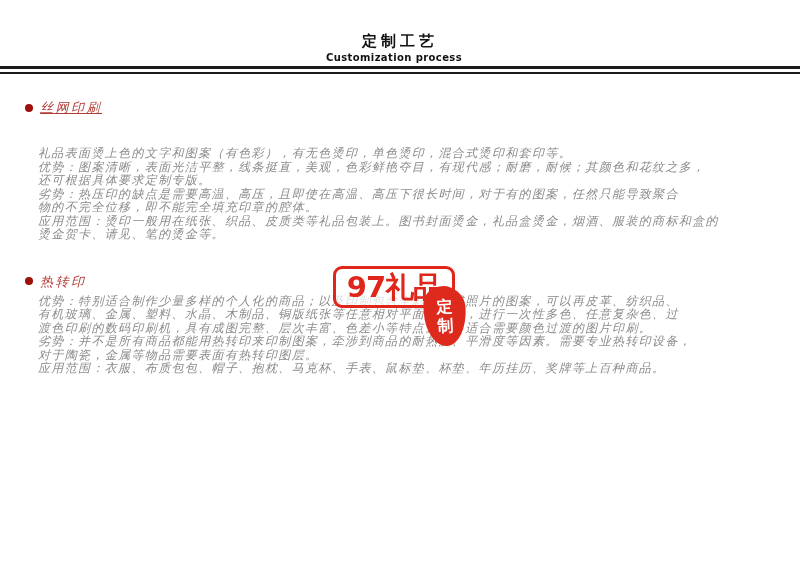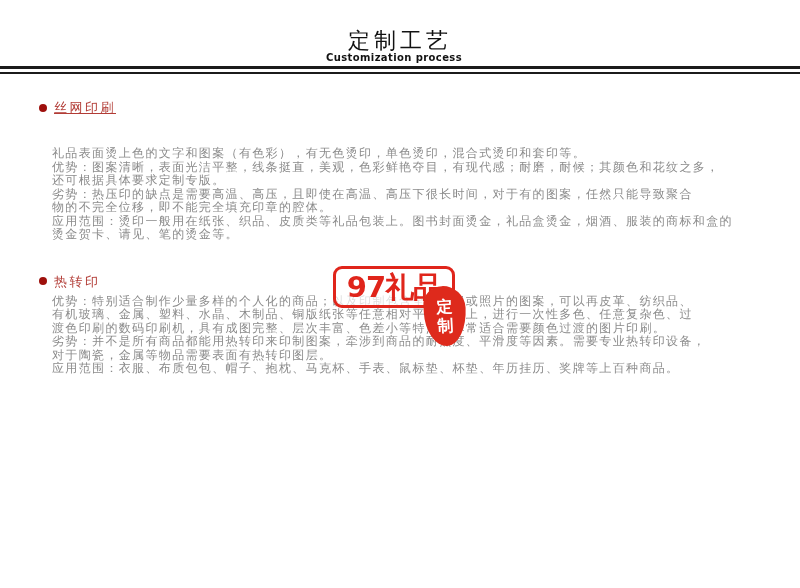--- a/index.html
+++ b/index.html
@@ -7,33 +7,33 @@
     position:relative;
     width:800px;height:588px;
     background:#ffffff;
     overflow:hidden;
     font-family:"DejaVu Sans","Liberation Sans",sans-serif;
   }
   
   .hdr{padding-top:30px;}
   .hdr-title{
     margin:0;text-align:center;
-    font-size:22px;font-weight:normal;color:#121212;
+    font-size:15px;font-weight:bold;color:#121212;
     letter-spacing:4px;line-height:22px;
   }
   .hdr-sub{
     text-align:center;padding-right:12px;margin-top:0px;
     font-size:10px;font-weight:bold;color:#121212;letter-spacing:0.4px;
   }
   .rules{margin-top:3px;}
   .rule-thick{height:3px;background:#1b1b1b;}
   .rule-gap{height:3px;background:transparent;}
   .rule-thin{height:2px;background:#1b1b1b;}
   
-  .content{padding:26px 28px 0 39px;}
+  .content{padding:26px 28px 0 25px;font-style:italic;}
   .section{margin-bottom:32px;}
   .sec-head{display:flex;align-items:center;margin:0 0 6px 0;}
   .bullet{
     width:8px;height:8px;border-radius:50%;
     background:#9e100c;flex:0 0 auto;margin-right:7px;
   }
   .sec-title{
     color:#b23c36;font-size:13px;letter-spacing:2.5px;line-height:15px;
   }
   .sec-title.u{text-decoration:underline;}

